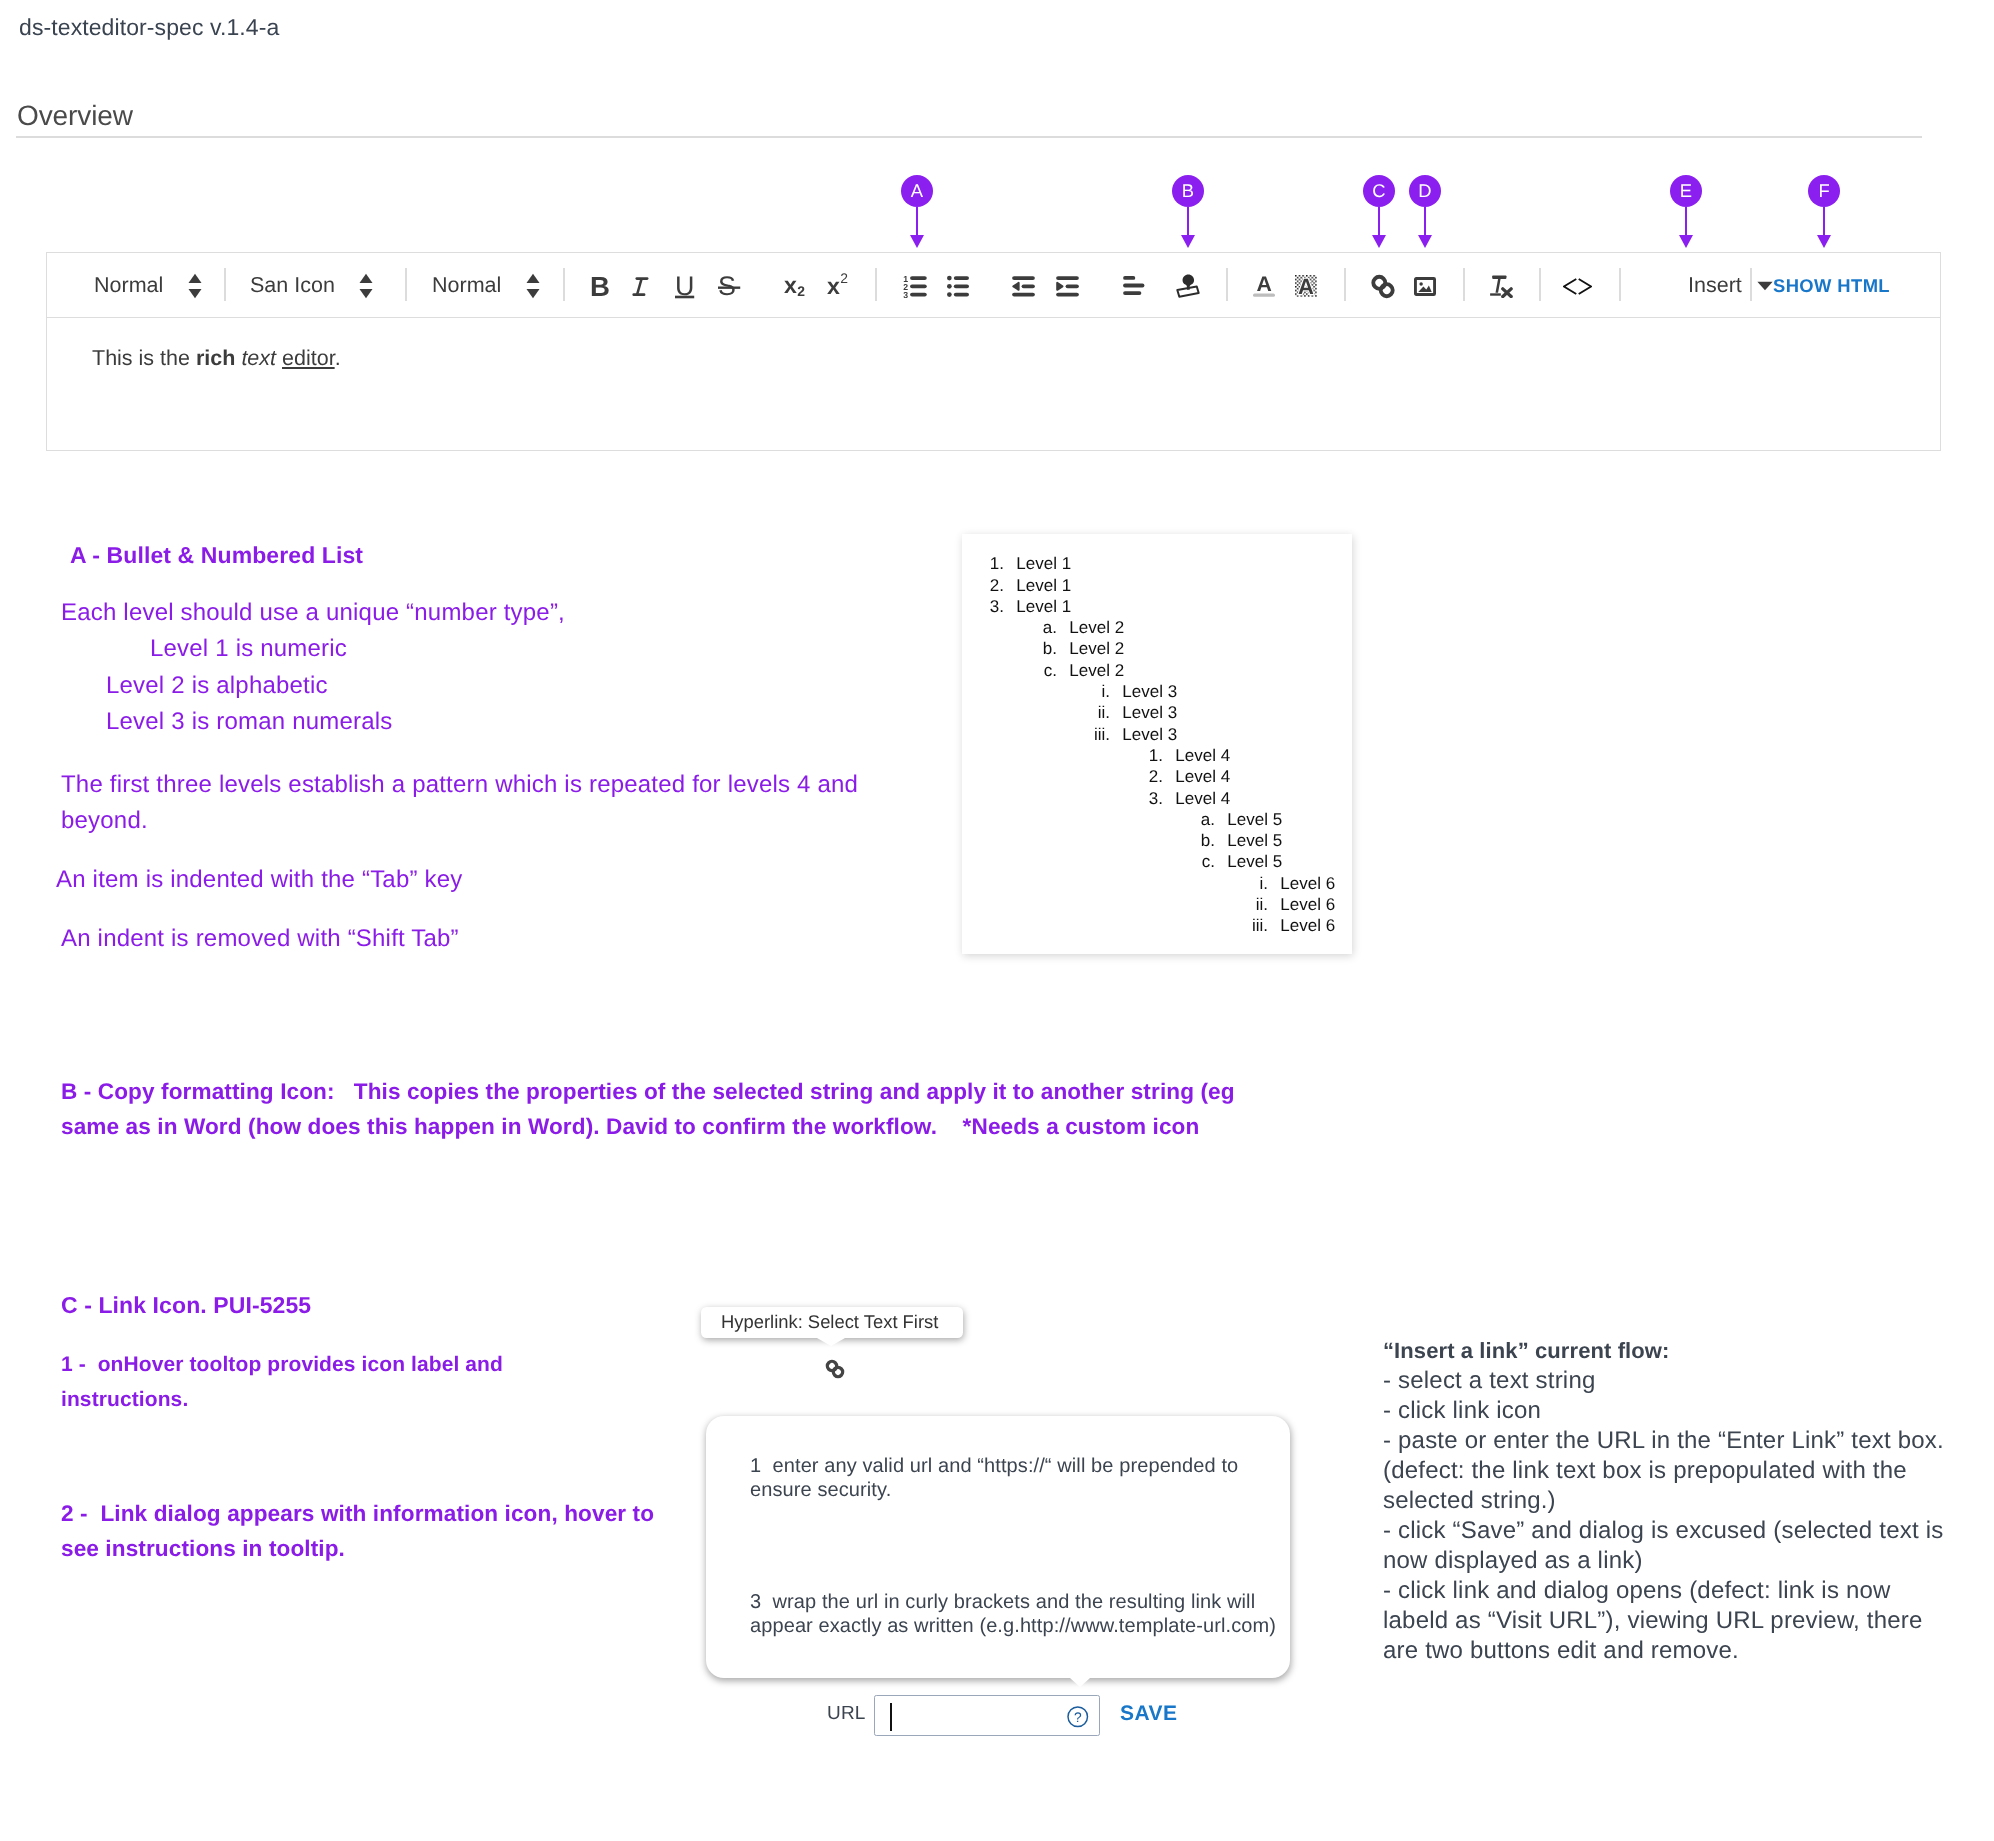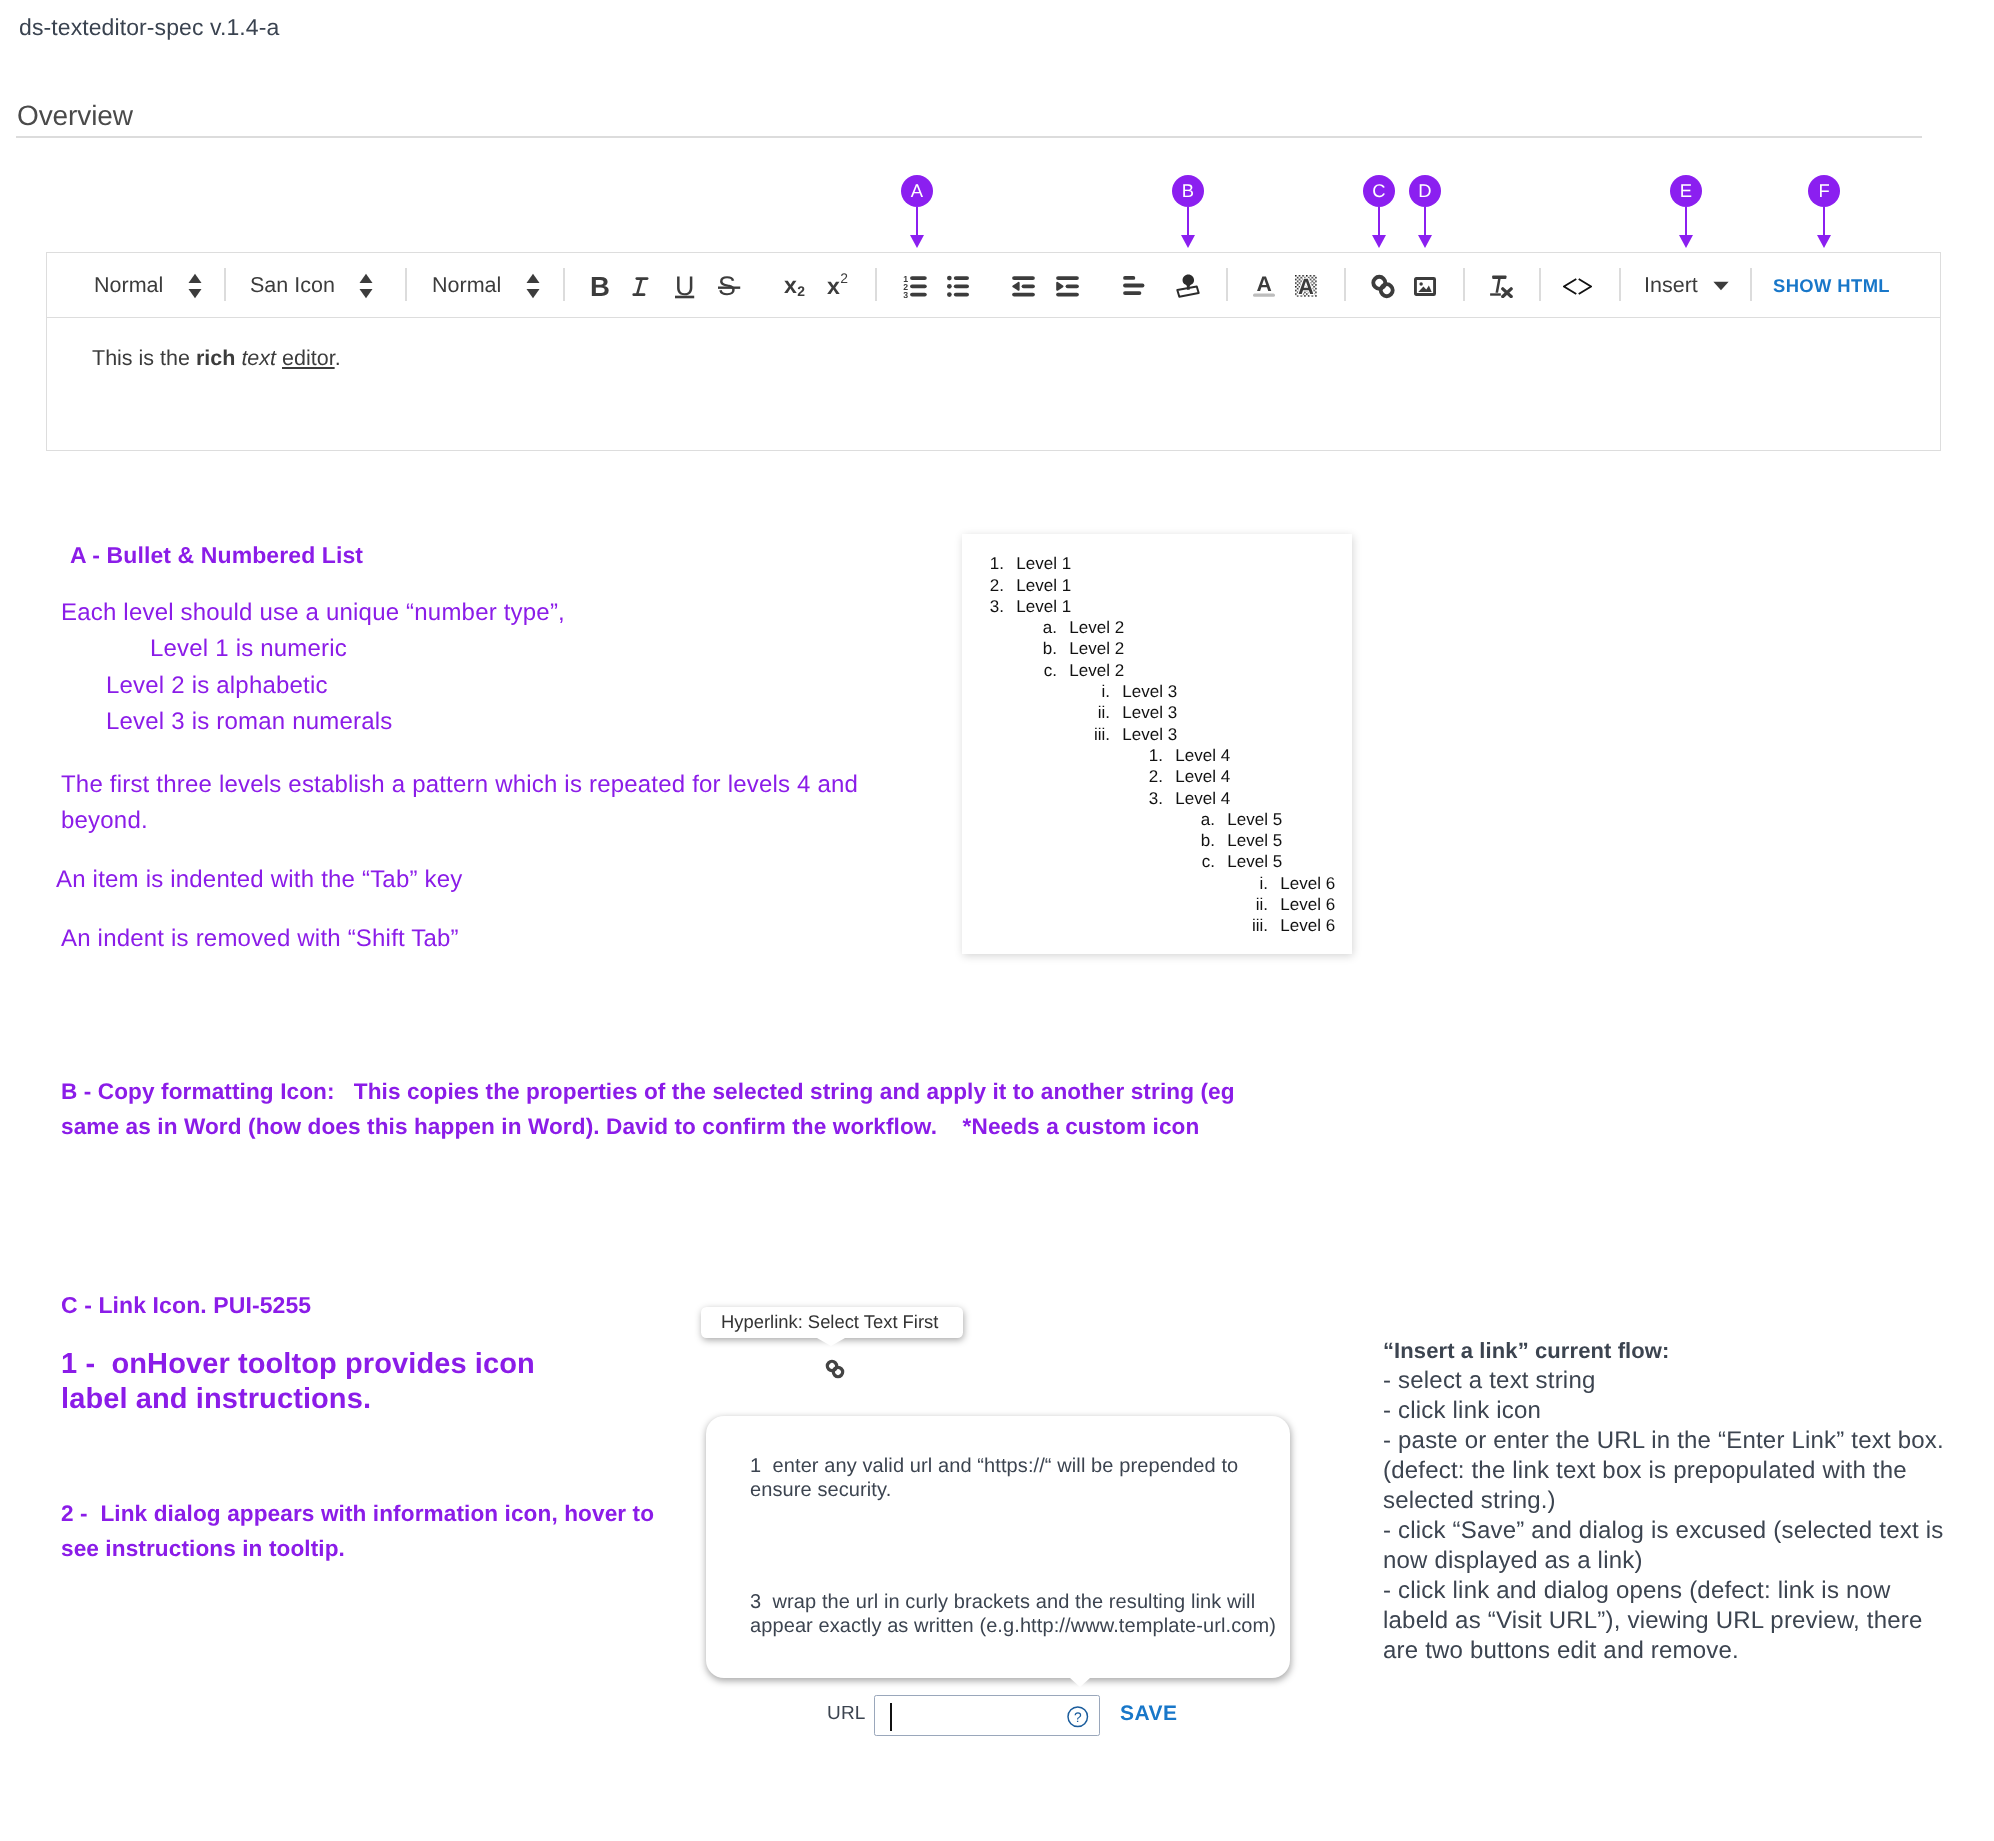--- a/index.html
+++ b/index.html
@@ -25,21 +25,21 @@
   #editor-text b{font-weight:bold;}
   #editor-text i{font-style:italic;}
   #editor-text u{text-decoration:underline;}
 
   
   .tb-sel{display:flex;align-items:center;}
   .tb-sel .lbl{font-size:21.5px;color:#3c3c3c;}
   .tb-sel .chev{margin-left:24.6px;display:inline-flex;align-items:center;}
   .tb-sep{width:1.5px;height:33px;background:#dcdcdc;top:15.3px;}
   .tb-btn{display:flex;align-items:center;white-space:nowrap;}
-  .tb-txt{font-size:21.5px;color:#3c3c3c;white-space:nowrap;}
+  .tb-txt{font-size:21.5px;color:#3c3c3c;white-space:nowrap;margin-left:44px;}
   .tb-blue{font-size:18.4px;color:#1877c9;font-weight:bold;letter-spacing:0.4px;white-space:nowrap;}
 
   
   .marker{width:32px;height:32px;border-radius:50%;background:#8b1ff0;
           color:#fff;font-size:18.4px;display:flex;align-items:center;
           justify-content:center;line-height:1;}
   .marker-stem{width:2.3px;background:#8b1ff0;margin-left:15px;}
   .marker-head{width:0;height:0;border-left:7px solid transparent;
                border-right:7px solid transparent;border-top:13px solid #8b1ff0;
                margin-left:9.2px;}
@@ -347,21 +347,21 @@
       <div class="lvl" style="left: 0px; top: 340px;"><span class="num" style="width: 306px;">i.</span><span style="margin-left: 12.3px;">Level 6</span></div>
       <div class="lvl" style="left: 0px; top: 361px;"><span class="num" style="width: 306px;">ii.</span><span style="margin-left: 12.3px;">Level 6</span></div>
       <div class="lvl" style="left: 0px; top: 382px;"><span class="num" style="width: 306px;">iii.</span><span style="margin-left: 12.3px;">Level 6</span></div>
     </div>
 </div>
 
 <div class="abs ptitle" style="left:61px;top:1073px;font-size:22.6px;">B - Copy formatting Icon:   This copies the properties of the selected string and apply it to another string (eg</div>
 <div class="abs ptitle" style="left:61px;top:1108px;font-size:22.6px;">same as in Word (how does this happen in Word). David to confirm the workflow.    *Needs a custom icon</div>
 
 <div class="abs ptitle" style="left:61px;top:1287px;">C - Link Icon. PUI-5255</div>
-<div class="abs ptitle" style="left:61px;top:1347px;width:506px;line-height:35px;font-size:29px;">1 -  onHover tooltop provides icon label and instructions.</div>
+<div class="abs ptitle" style="left:61px;top:1347px;width:506px;line-height:35px;font-size:21px;">1 -  onHover tooltop provides icon label and instructions.</div>
 <div class="abs ptitle" style="left:61px;top:1496px;width:614px;line-height:35px;font-size:22.6px;">2 -  Link dialog appears with information icon, hover to see instructions in tooltip.</div>
 
 <div class="abs tip" id="tip-small">
   <div class="txt">Hyperlink: Select Text First</div>
   <div class="tip-arrow"></div>
 </div>
 <div class="abs" style="left:823px;top:1357px;">
   <svg width="24" height="24" viewBox="0 0 36 36">
     <g transform="rotate(-45 18 18)">
       <circle cx="18" cy="11.6" r="6.9" fill="none" stroke="#444" stroke-width="5"></circle>

